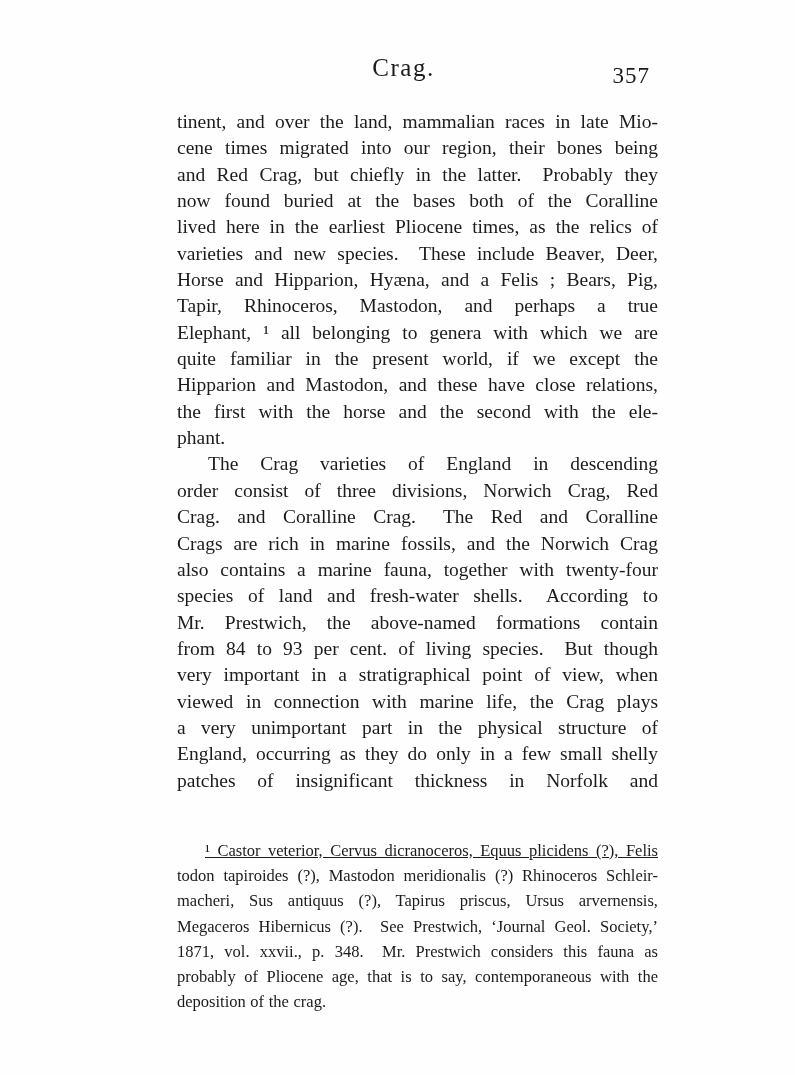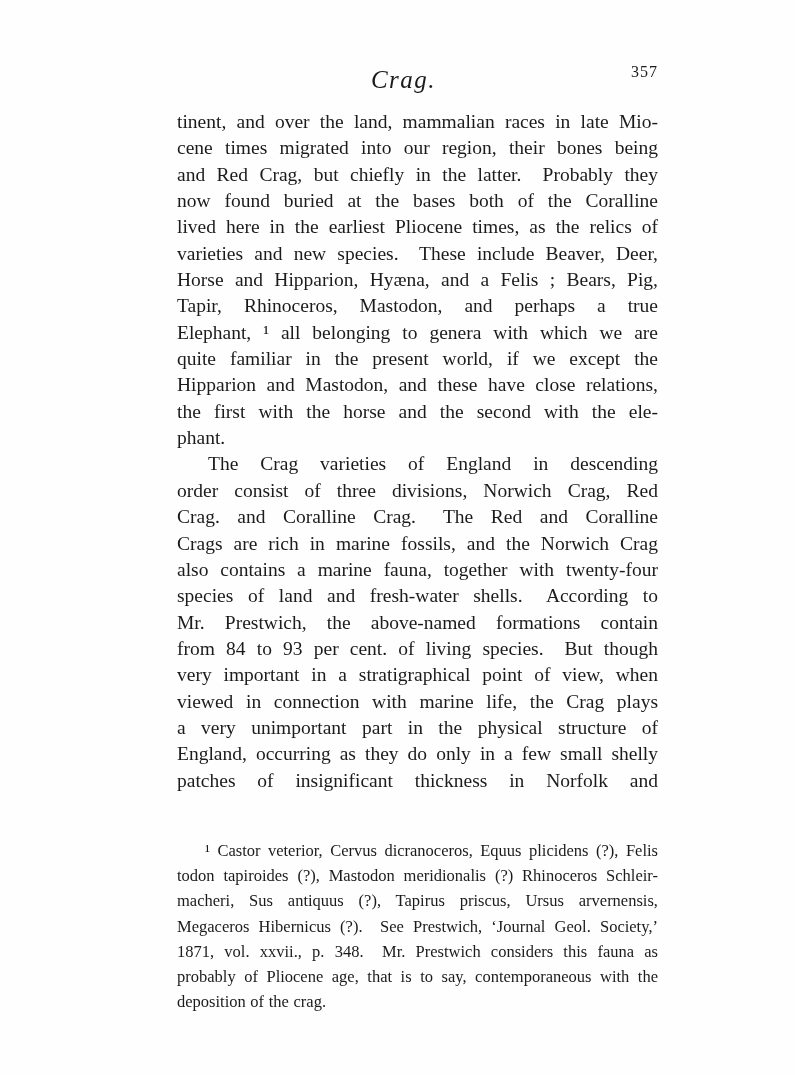--- a/index.html
+++ b/index.html
@@ -23,30 +23,28 @@
     left: 133px;
     width: 525px;
     height: 36px;
   }
   .running-title {
     position: absolute;
     left: 16px;
     right: 0;
     top: 0;
     text-align: center;
-    font-style: italic;
     font-size: 25px;
     letter-spacing: 1.5px;
-    margin-top: 12px;
   }
   .page-number {
     position: absolute;
-    right: 0;
+    right: 8px;
     top: 9px;
-    font-size: 16px;
+    font-size: 23px;
     letter-spacing: 1px;
   }
   .bodytext {
     position: absolute;
     top: 109px;
     left: 133px;
     width: 525px;
   }
   .line {
     font-size: 19.5px;
@@ -70,20 +68,21 @@
     left: 133px;
     width: 525px;
   }
   .footnote .line {
     font-size: 16.5px;
     line-height: 25.2px;
     height: 25.2px;
   }
   .footnote .line.indent {
     text-indent: 28px;
+    text-decoration: underline;
   }
 </style>
 </head>
 <body>
 
 <div class="page">
 
   <div class="header">
     <div class="running-title">Crag.</div>
     <div class="page-number">357</div>

